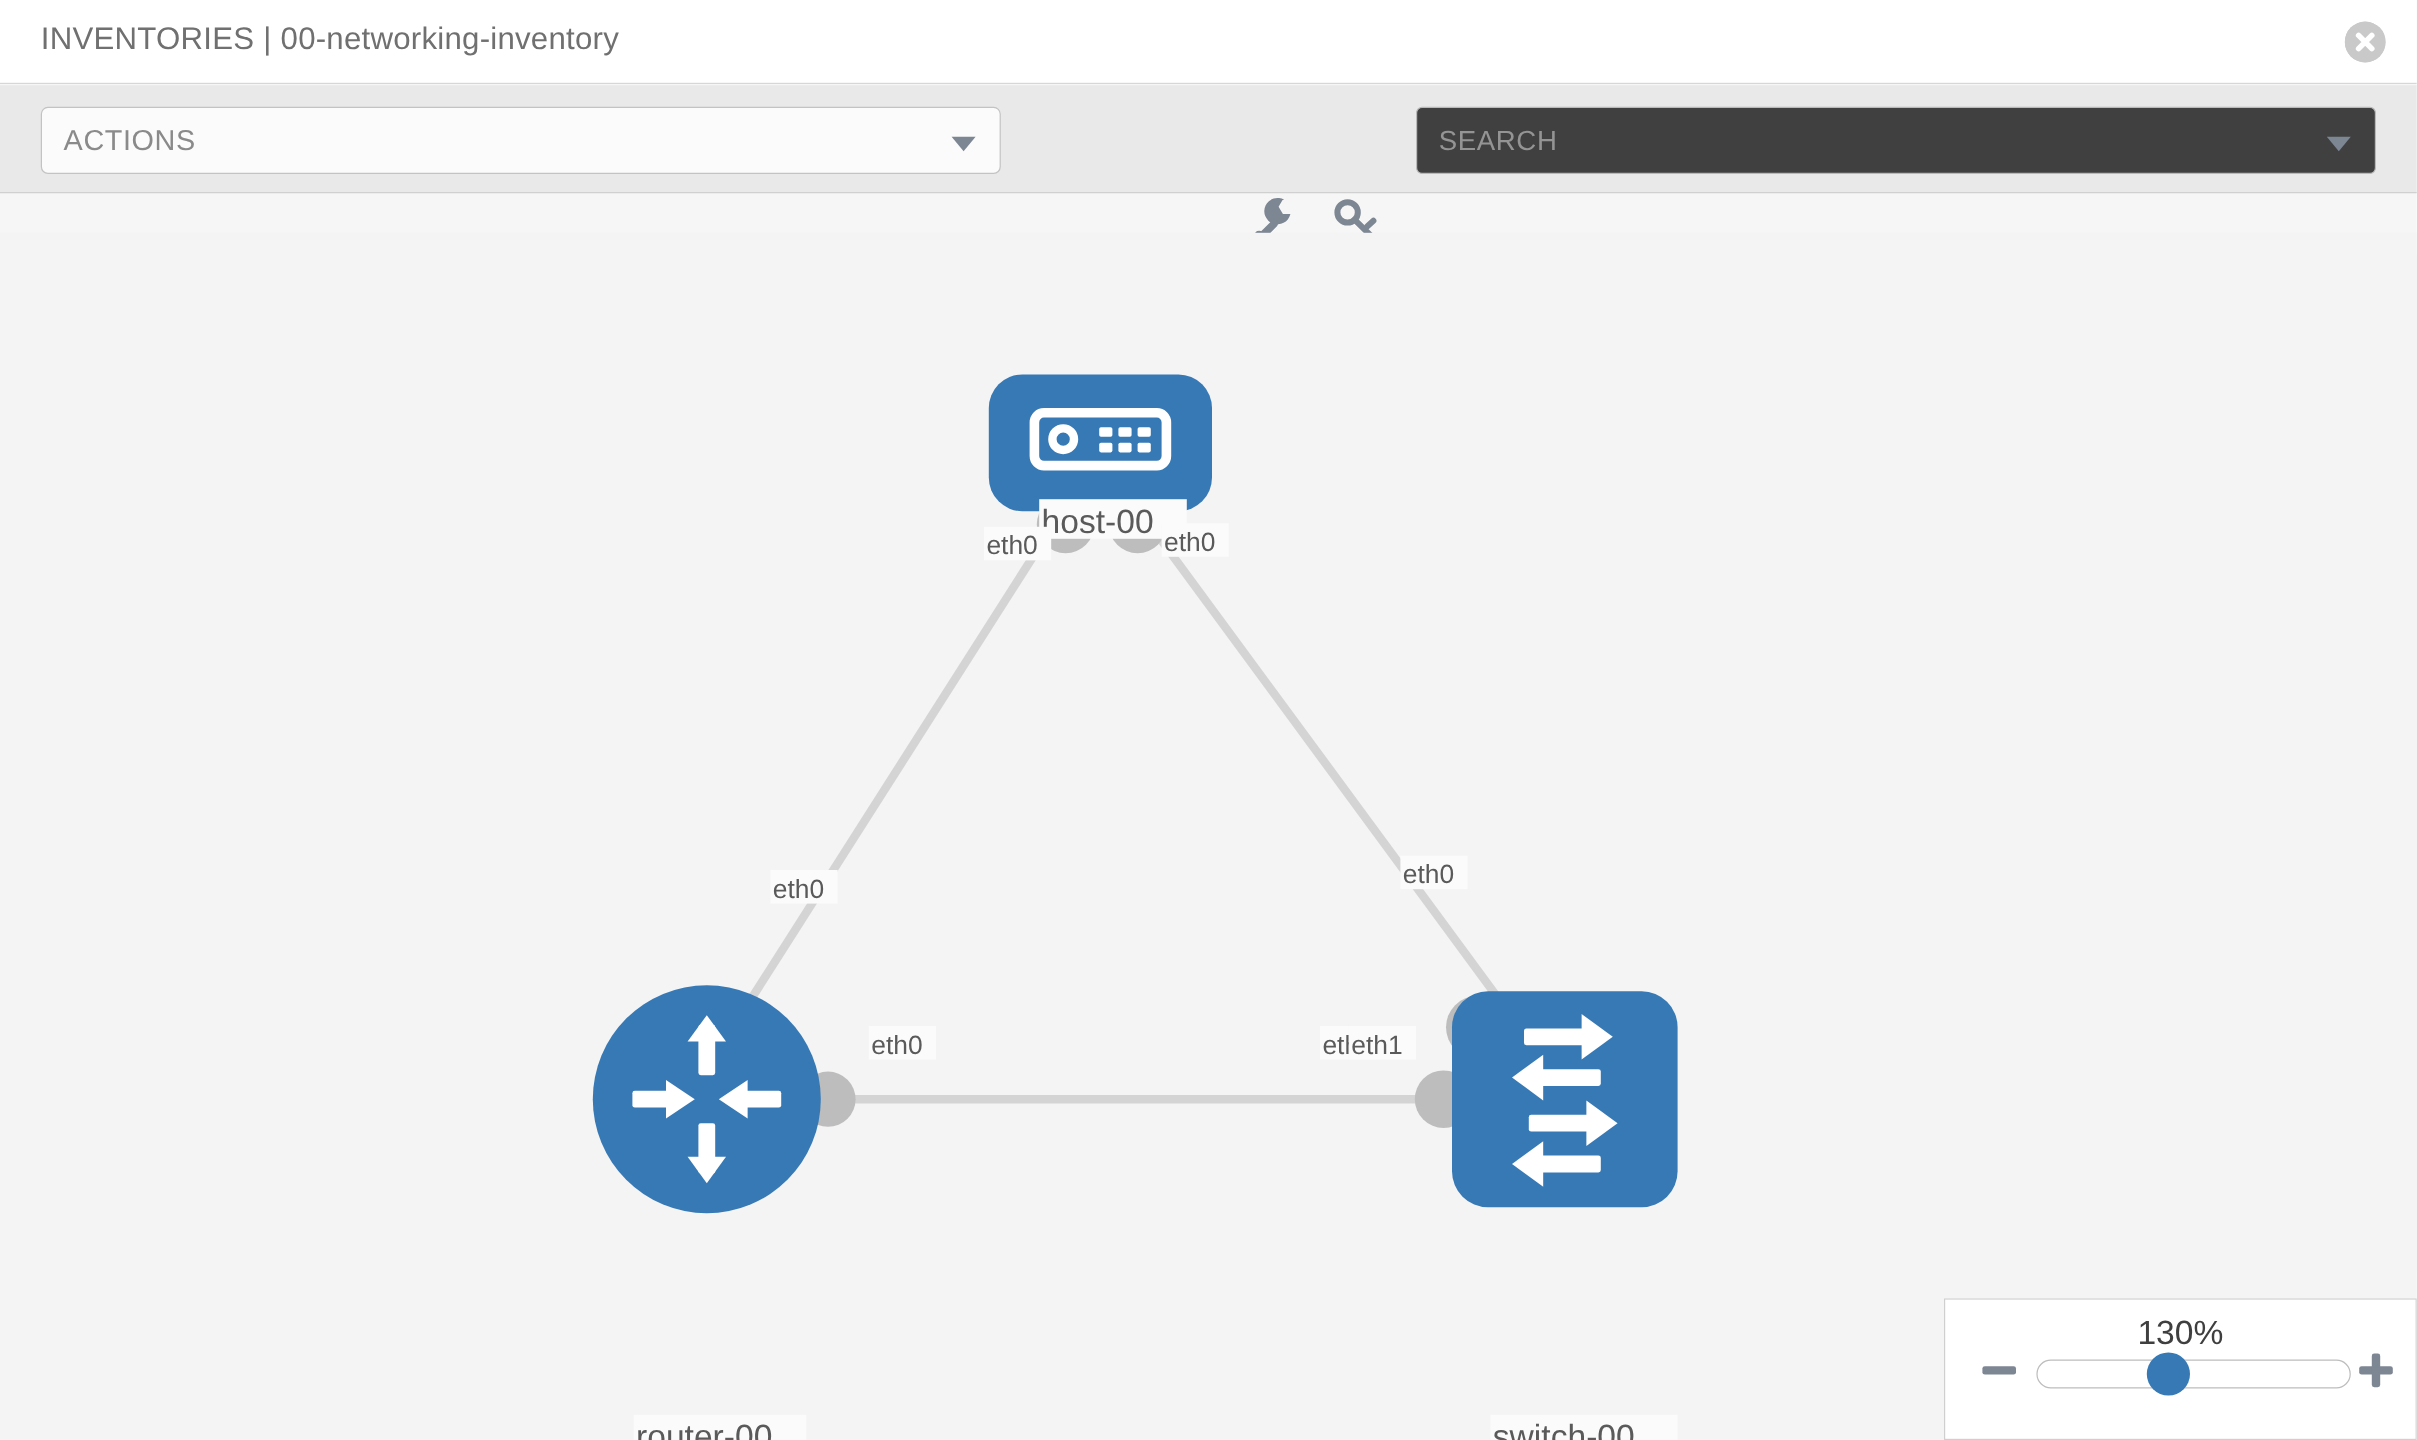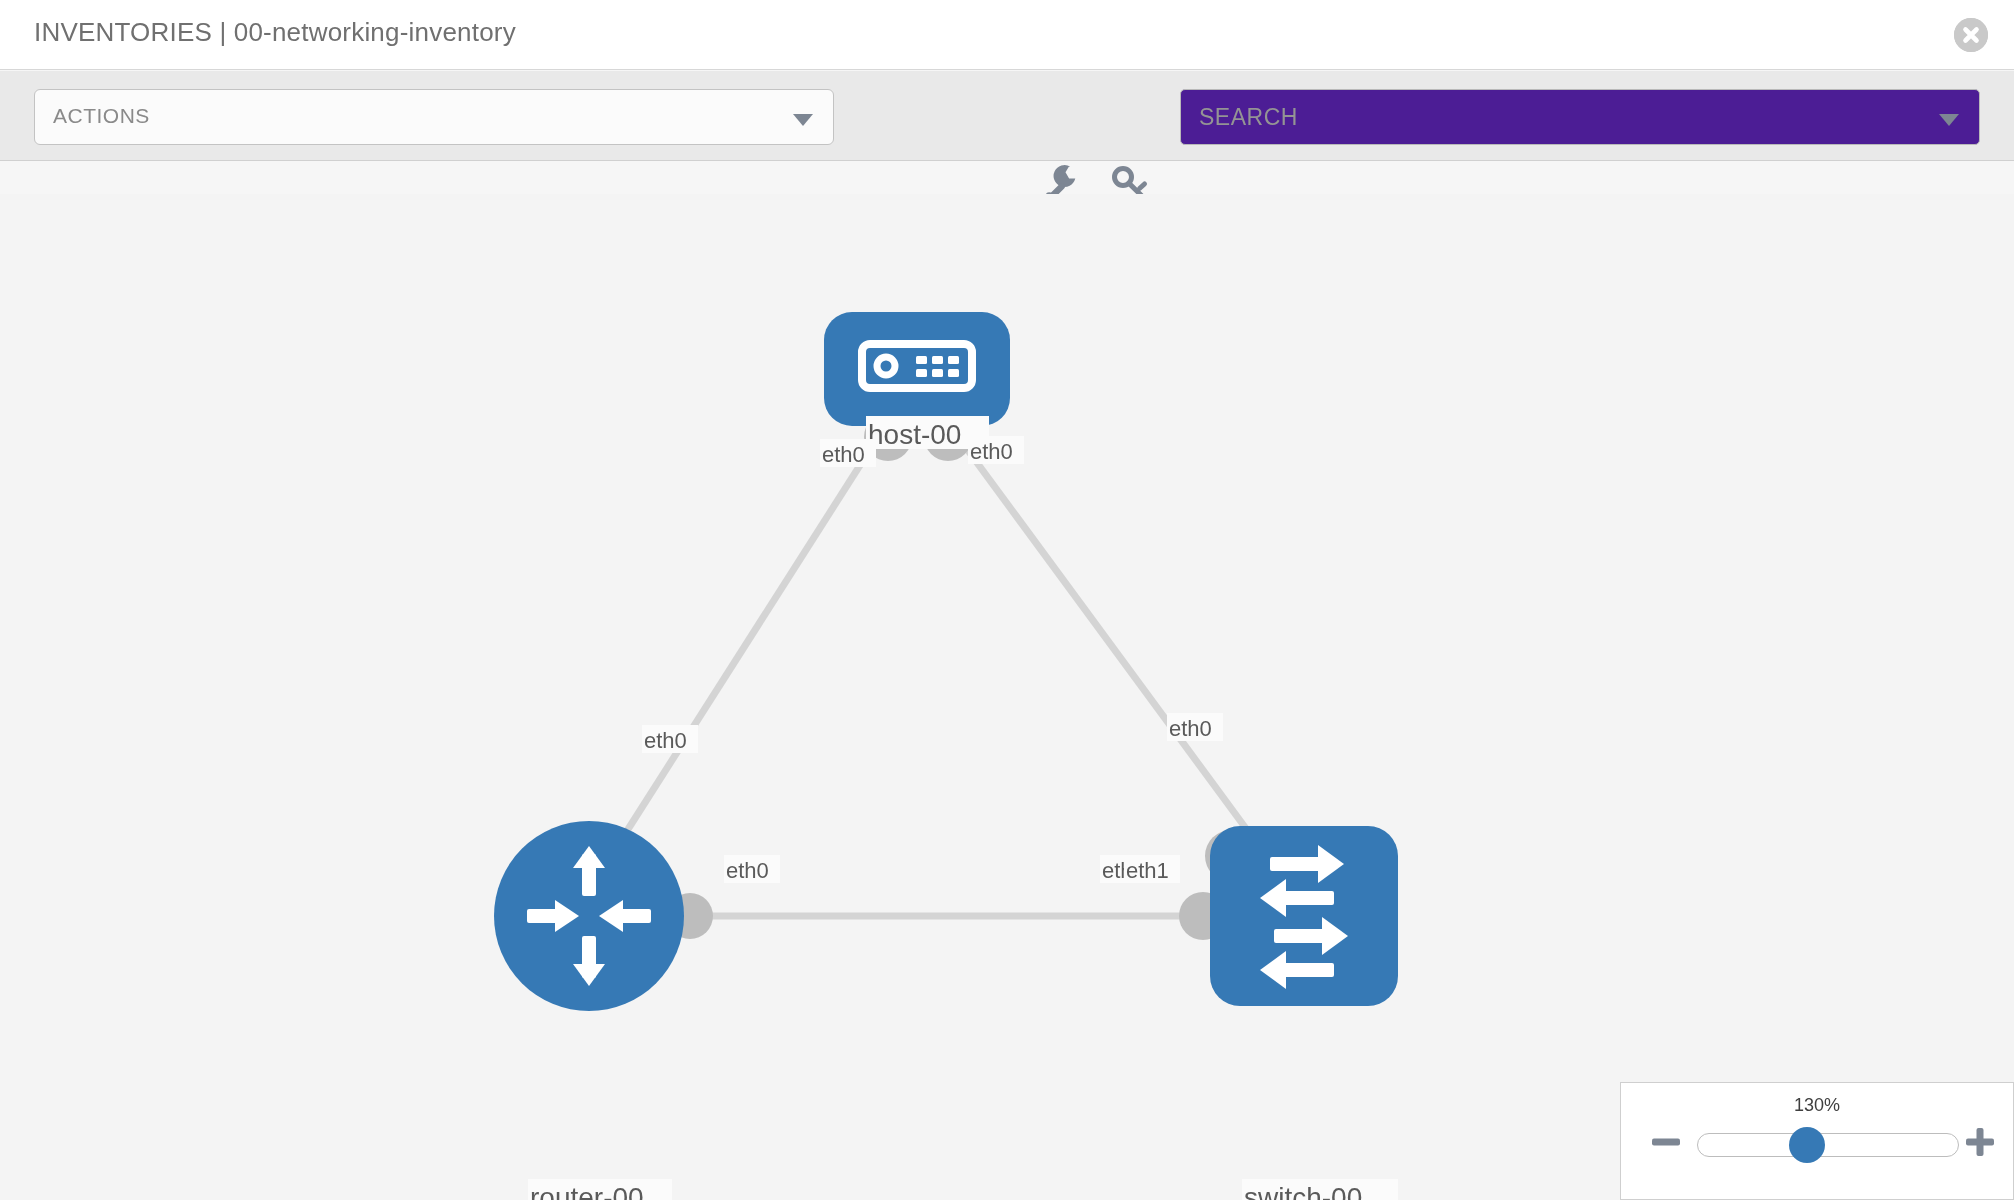--- a/index.html
+++ b/index.html
@@ -67,21 +67,21 @@
     height: 56px;
     background: #fbfbfb;
     border: 1px solid #c3c3c3;
     border-radius: 6px;
     cursor: pointer;
   }
   .actions-label {
     position: absolute;
     left: 18px;
     top: 14px;
-    font-size: 21px;
+    font-size: 24px;
     color: #8a8a8a;
     letter-spacing: 0.5px;
   }
   .caret {
     position: absolute;
     right: 20px;
     top: 24px;
     width: 0; height: 0;
     border-left: 10px solid transparent;
     border-right: 10px solid transparent;
@@ -96,21 +96,21 @@
   }
   .tool-icon.wrench { left: 1040px; top: 90px; }
   .tool-icon.key    { left: 1108px; top: 90px; }
 
   .search-box {
     position: absolute;
     left: 1180px;
     top: 18px;
     width: 800px;
     height: 56px;
-    background: #4c1d95;
+    background: #404040;
     border: 1px solid #b9b9b9;
     border-radius: 5px;
     cursor: text;
     padding-left: 32px;
   }
   .search-label {
     position: absolute;
     left: 18px;
     top: 14px;
     font-size: 23px;
@@ -156,21 +156,21 @@
     width: 394px;
     height: 118px;
     background: #ffffff;
     border: 1px solid #cfcfcf;
   }
   .zoom-value {
     position: absolute;
     top: 12px;
     left: 0; right: 0;
     text-align: center;
-    font-size: 18px;
+    font-size: 28px;
     color: #3f3f3f;
   }
   .zoom-minus, .zoom-plus {
     position: absolute;
     top: 42px;
     width: 34px;
     height: 34px;
     cursor: pointer;
   }
   .zoom-minus { left: 28px; }

